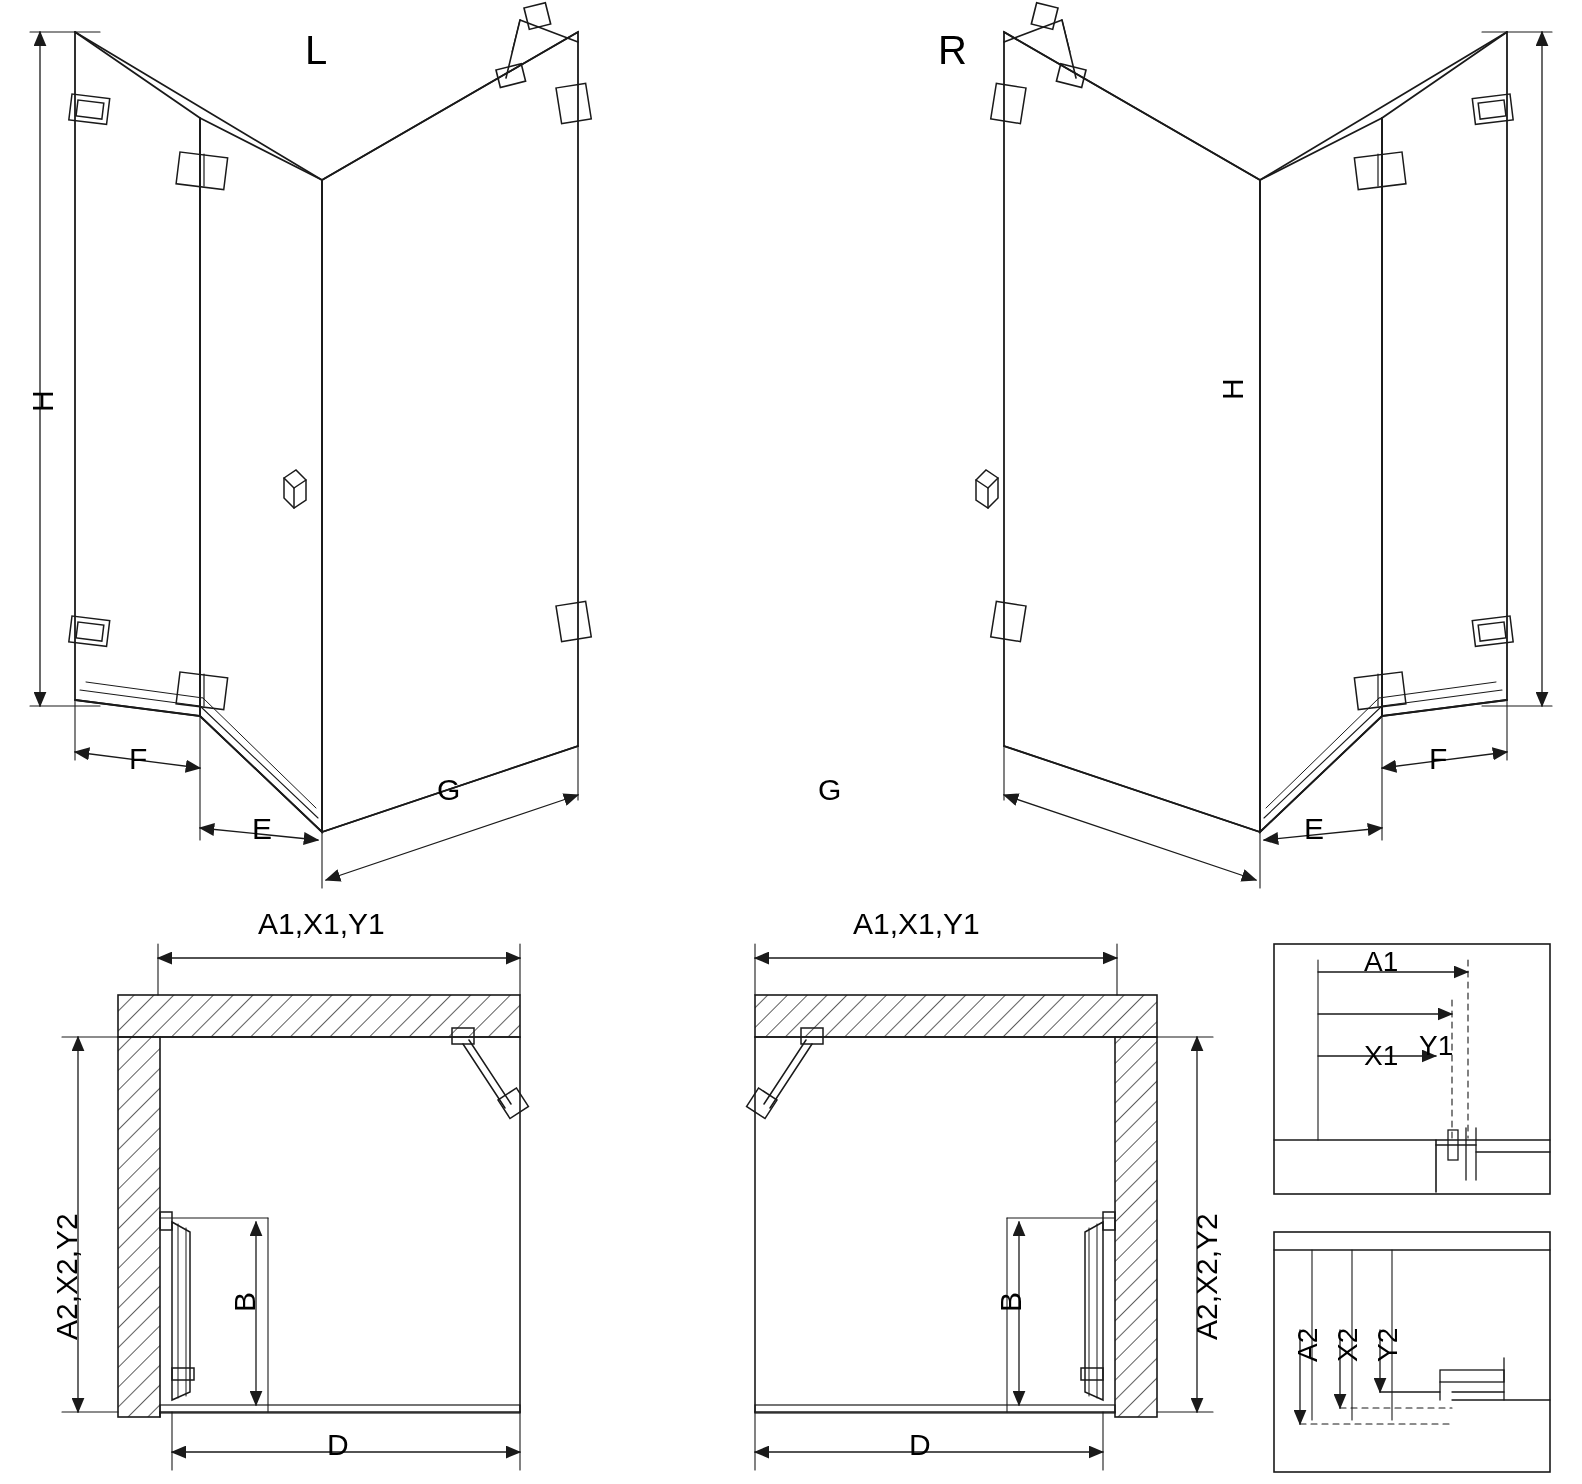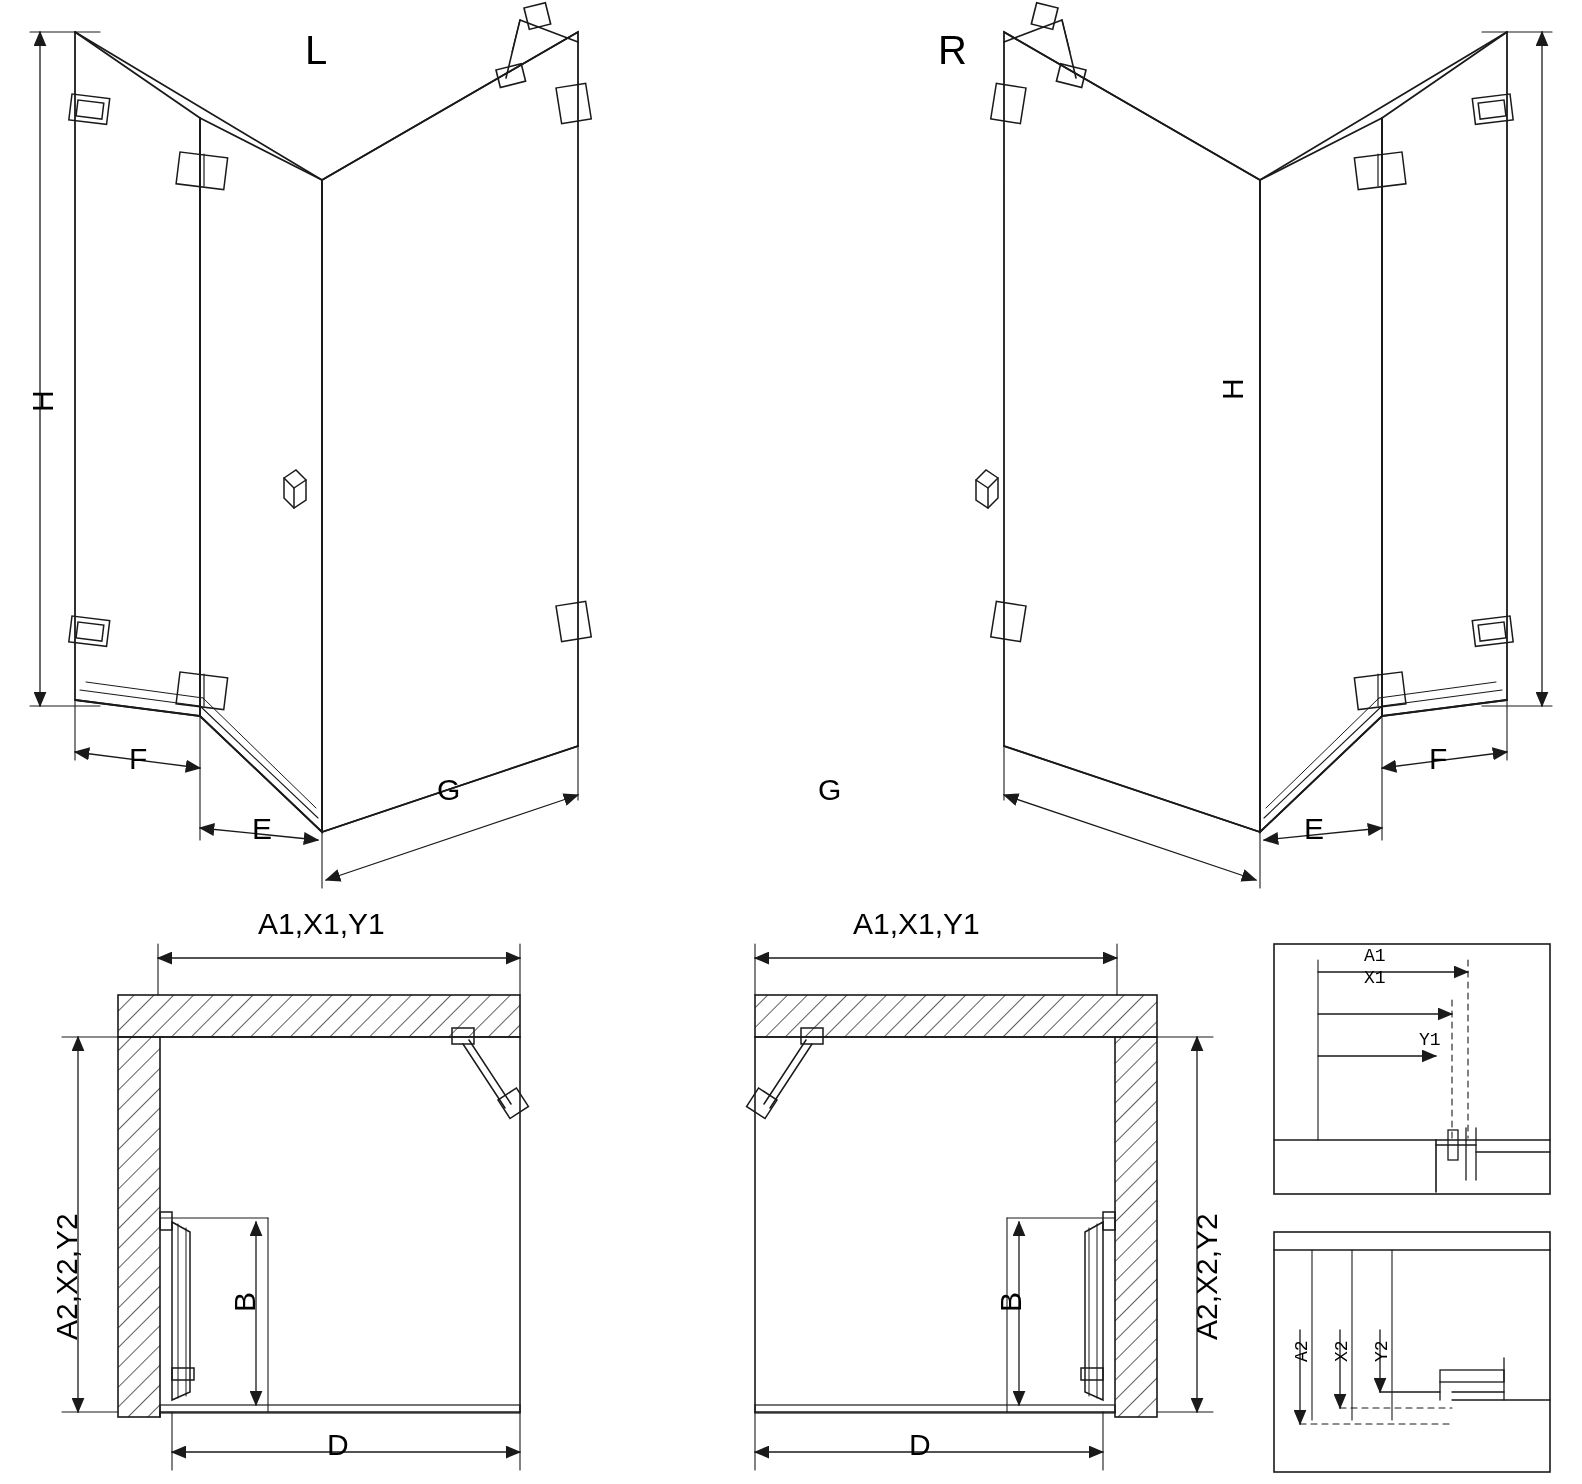--- a/index.html
+++ b/index.html
@@ -30,22 +30,21 @@
     white-space: nowrap;
     user-select: none;
   }
   .lbl-big {
     font-size: 40px;
   }
   .lbl-med {
     font-size: 30px;
   }
   .lbl-sm {
-    font-size: 18px;
-    font-family: Liberation Mono, monospace;
+    font-size: 28px;
   }
   .rot90 {
     transform: rotate(-90deg);
     transform-origin: left top;
   }
 </style>
 </head>
 <body>
 
 <div id="stage">
@@ -334,20 +333,20 @@
   <div class="lbl lbl-med rot90" style="left:50px; top:1340px;">A2,X2,Y2</div>
   <div class="lbl lbl-med rot90" style="left:228px; top:1312px;">B</div>
   <div class="lbl lbl-med" style="left:327px; top:1428px;">D</div>
 
   <div class="lbl lbl-med" style="left:853px; top:907px;">A1,X1,Y1</div>
   <div class="lbl lbl-med rot90" style="left:1190px; top:1340px;">A2,X2,Y2</div>
   <div class="lbl lbl-med rot90" style="left:994px; top:1312px;">B</div>
   <div class="lbl lbl-med" style="left:909px; top:1428px;">D</div>
 
   <div class="lbl lbl-sm" style="left:1364px; top:946px;">A1</div>
-  <div class="lbl lbl-sm" style="left:1364px; top:968px;">X1</div>
+  <div class="lbl lbl-sm" style="left:1364px; top:1040px;">X1</div>
   <div class="lbl lbl-sm" style="left:1419px; top:1030px;">Y1</div>
 
   <div class="lbl lbl-sm rot90" style="left:1292px; top:1362px;">A2</div>
   <div class="lbl lbl-sm rot90" style="left:1332px; top:1362px;">X2</div>
   <div class="lbl lbl-sm rot90" style="left:1372px; top:1362px;">Y2</div>
 
 </div>
 
 </body></html>

